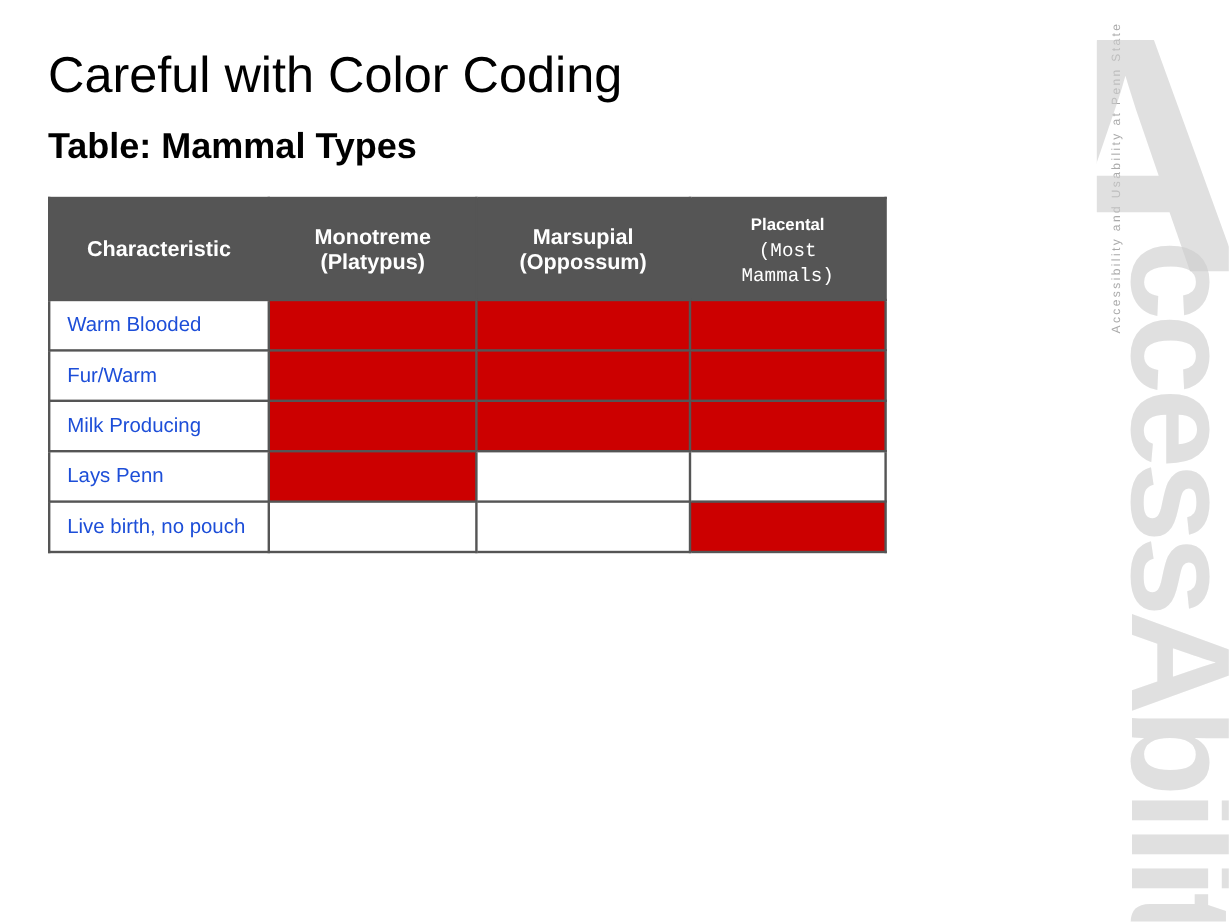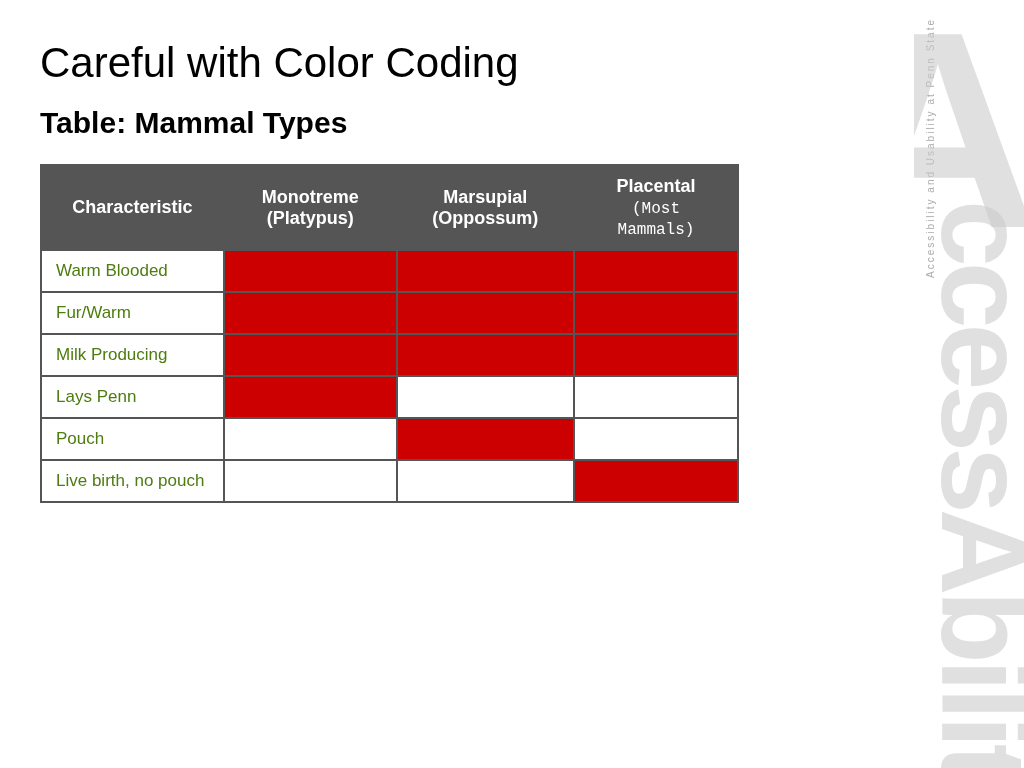--- a/index.html
+++ b/index.html
@@ -63,21 +63,21 @@
     }
 
     .mammal-table thead th:nth-child(2),
     .mammal-table thead th:nth-child(3),
     .mammal-table thead th:nth-child(4) {
       width: 218px;
     }
 
     .mammal-table tbody td {
       font-size: 17px;
-      color: #4d7c0f;
+      color: #1d4ed8;
       background: #ffffff;
     }
 
     .mammal-table tbody td:first-child {
       background: #ffffff;
     }
 
     .cell-red {
       background-color: #cc0000 !important;
     }
@@ -157,21 +157,21 @@
         </th>
         <th>
           <span>Monotreme</span><br>
           <span>(Platypus)</span>
         </th>
         <th>
           <span>Marsupial</span><br>
           <span>(Oppossum)</span>
         </th>
         <th>
-          <span style="font-size:18px;font-weight:700;">Placental</span><br>
+          <span style="font-size:14px;font-weight:700;">Placental</span><br>
           <span style="font-size:16px;font-weight:400;font-family:Liberation Mono, monospace;">(Most Mammals)</span>
         </th>
       </tr>
     </thead>
     <tbody id="table-body">
     <tr>
           <td>Warm Blooded</td>
           <td class="cell-red"></td>
           <td class="cell-red"></td>
           <td class="cell-red"></td>
@@ -188,26 +188,20 @@
           <td class="cell-red"></td>
           <td class="cell-red"></td>
         </tr>
         <tr>
           <td>Lays Penn</td>
           <td class="cell-red"></td>
           <td class="cell-white"></td>
           <td class="cell-white"></td>
         </tr>
         <tr>
-          <td>Pouch</td>
-          <td class="cell-white"></td>
-          <td class="cell-red"></td>
-          <td class="cell-white"></td>
-        </tr>
-        <tr>
           <td>Live birth, no pouch</td>
           <td class="cell-white"></td>
           <td class="cell-white"></td>
           <td class="cell-red"></td>
         </tr>
       </tbody>
   </table>
 </div>
 
 </body></html>

